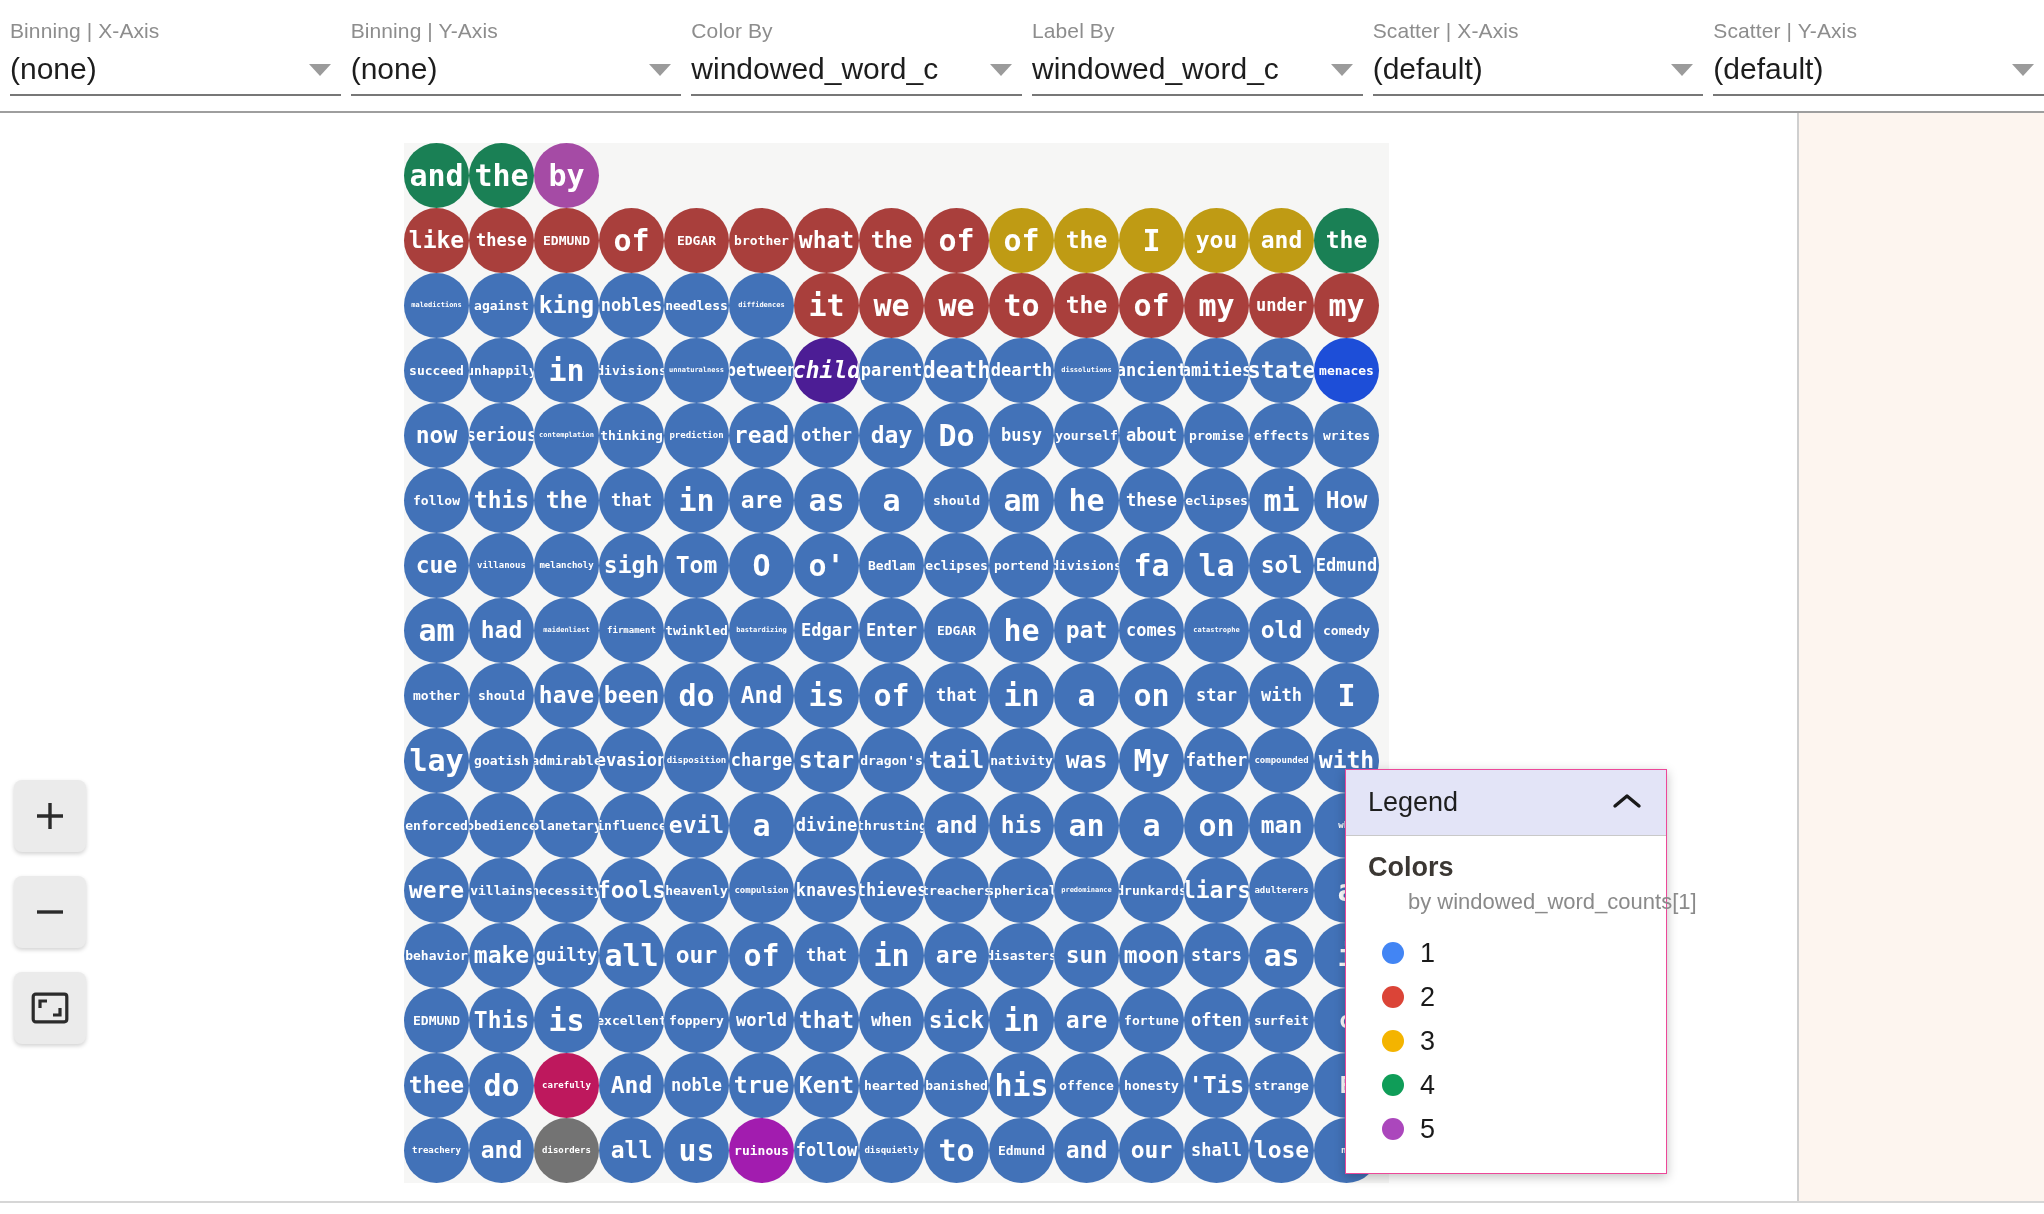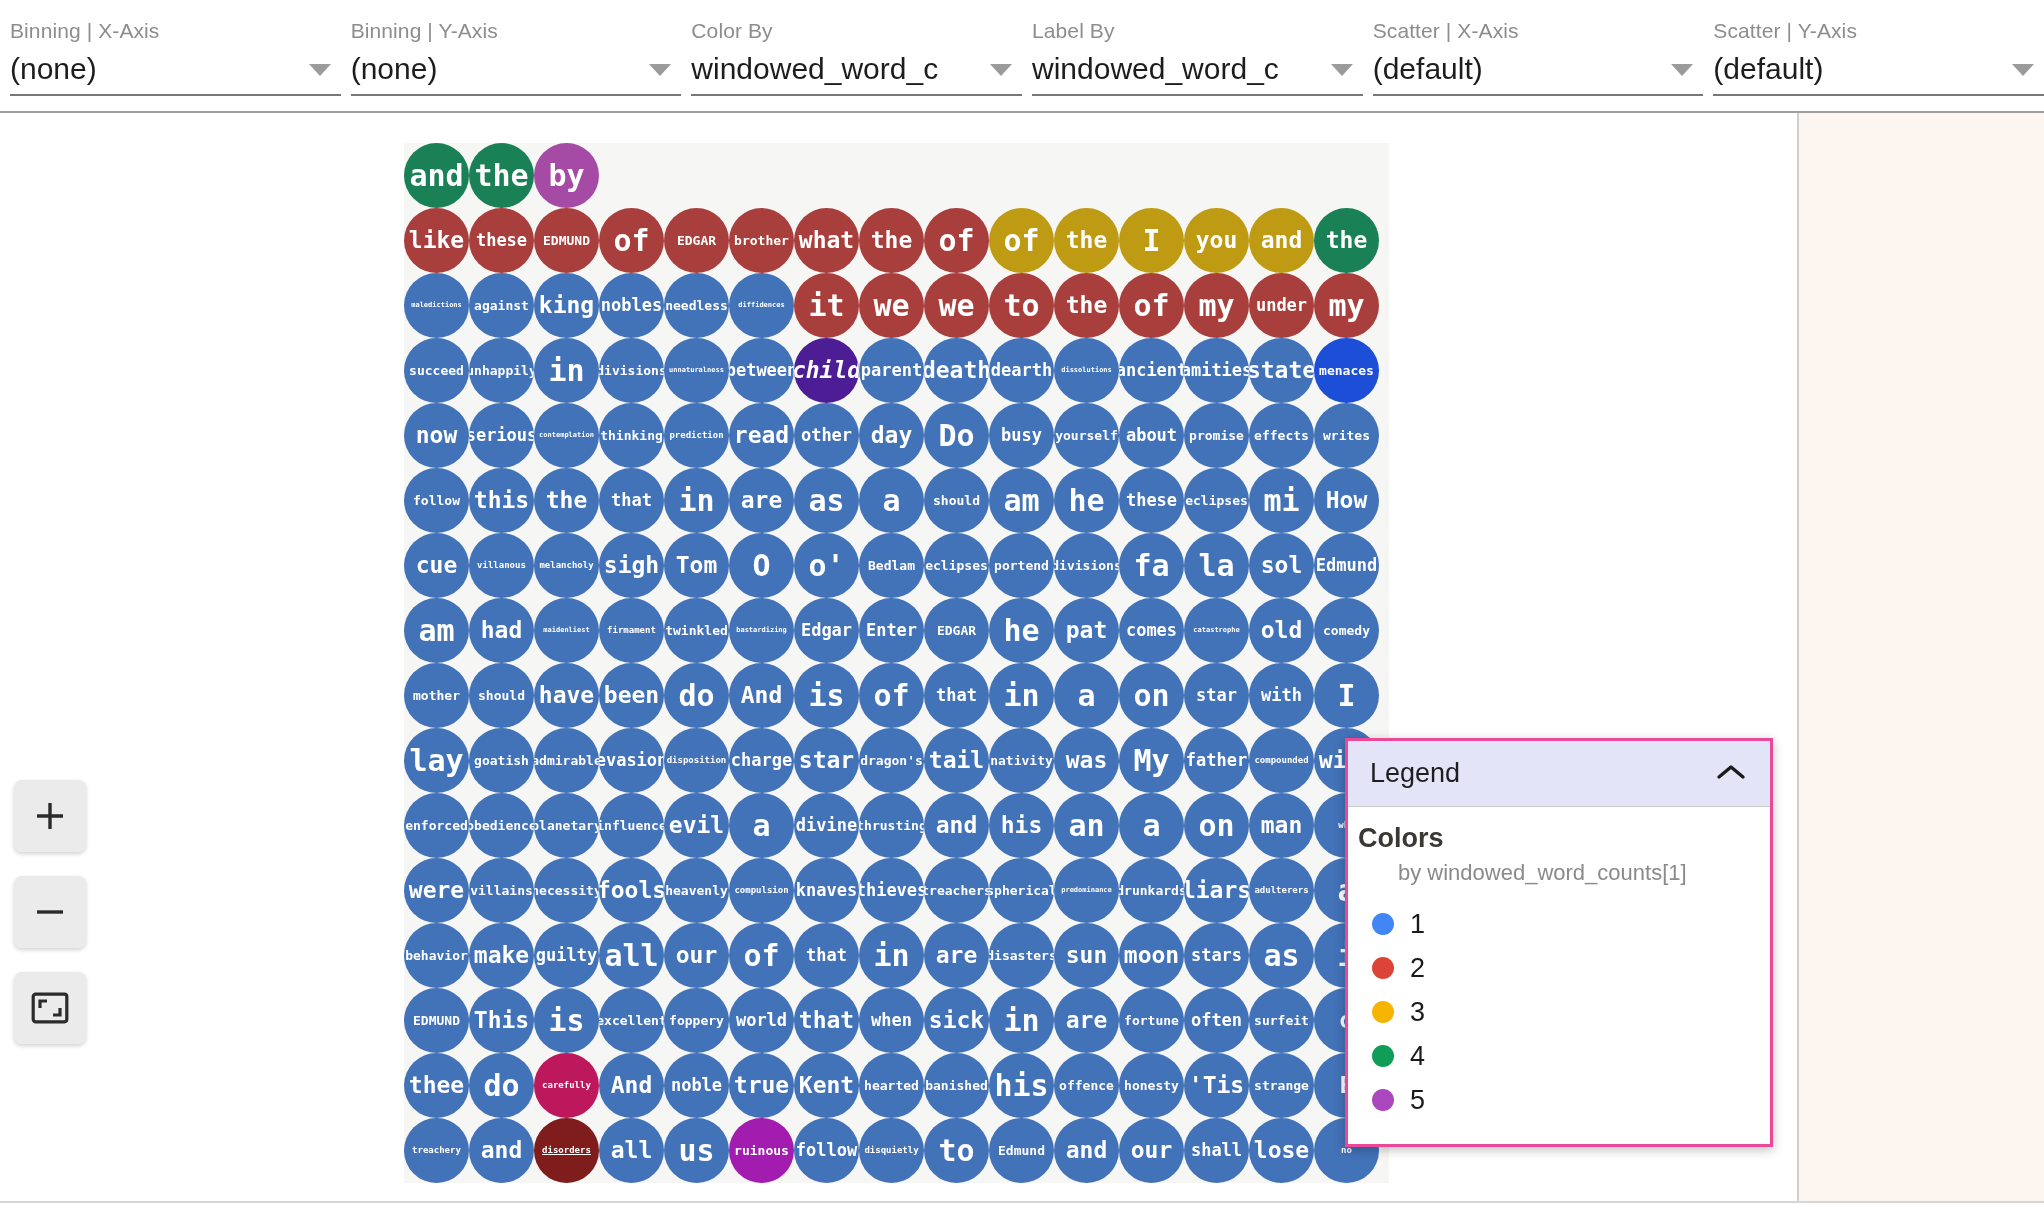--- a/index.html
+++ b/index.html
@@ -135,40 +135,40 @@
     display: flex;
     align-items: center;
     justify-content: center;
     cursor: pointer;
   }
   .zoom-btn svg { display: block; }
 
   
   #legend {
     position: absolute;
-    left: 1345px; top: 738px;
-    width: 428px;
+    left: 1345px; top: 769px;
+    width: 322px;
     background: #ffffff;
-    border: 3px solid #ec4899;
+    border: 1px solid #ec4899;
     box-shadow: 0 3px 10px rgba(0,0,0,0.25);
   }
   #legend-header {
     height: 66px;
     background: #e3e4f7;
     border-bottom: 1px solid #c9c9c9;
     display: flex;
     align-items: center;
     justify-content: space-between;
     padding: 0 24px 0 22px;
   }
   #legend-title {
     font-size: 27px;
     color: #1e1e1e;
   }
-  #legend-body { padding: 16px 22px 22px 10px; }
+  #legend-body { padding: 16px 22px 22px 22px; }
   #legend-section-title {
     font-size: 27px;
     font-weight: bold;
     color: #3b3733;
     margin-bottom: 6px;
   }
   #legend-subtitle {
     font-size: 22px;
     color: #8a8a8a;
     margin-left: 40px;
@@ -908,21 +908,21 @@
           <span>E</span>
         </div>
       </div>
       <div class="grid-row">
         <div class="bubble s5" style="background: rgb(66, 114, 184);">
           <span>treachery</span>
         </div>
         <div class="bubble s2" style="background: rgb(66, 114, 184);">
           <span>and</span>
         </div>
-        <div class="bubble s5" style="background: #7f1d1d; text-decoration: underline;">
+        <div class="bubble s5" style="background: #737373;">
           <span>disorders</span>
         </div>
         <div class="bubble s2" style="background: rgb(66, 114, 184);">
           <span>all</span>
         </div>
         <div class="bubble s1" style="background: rgb(66, 114, 184);">
           <span>us</span>
         </div>
         <div class="bubble s4" style="background: #a21caf;">
           <span>ruinous</span>

